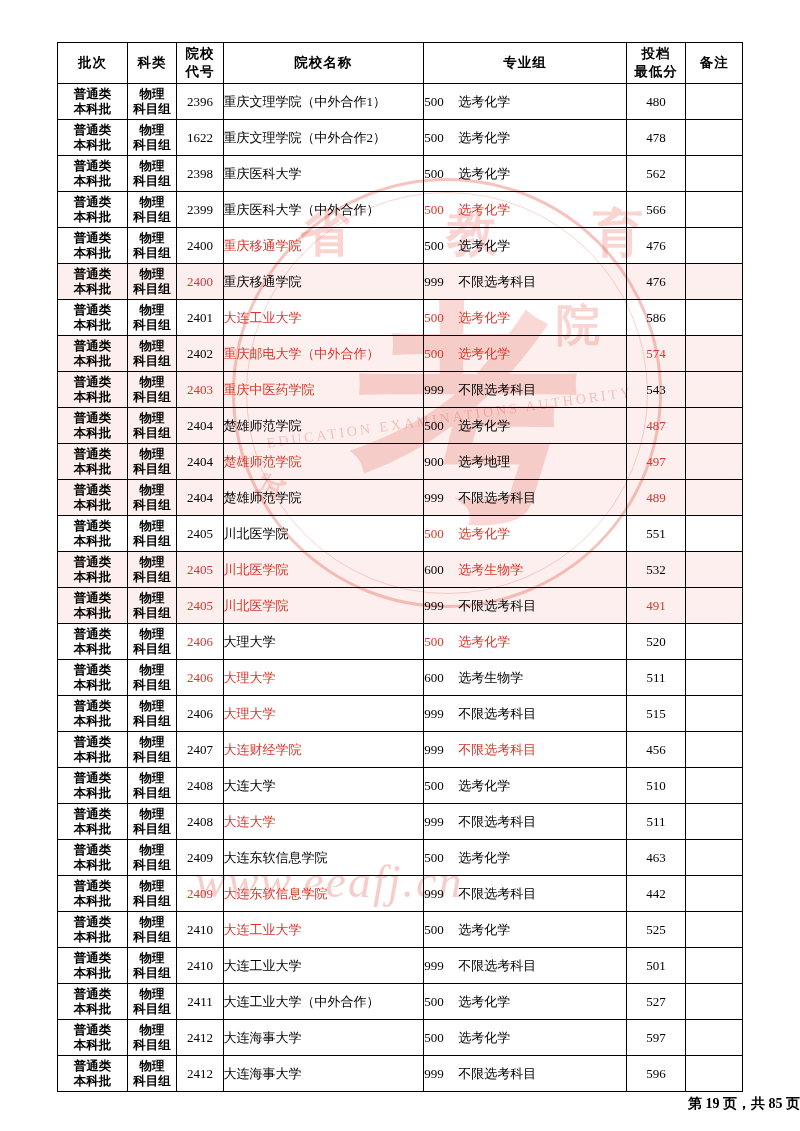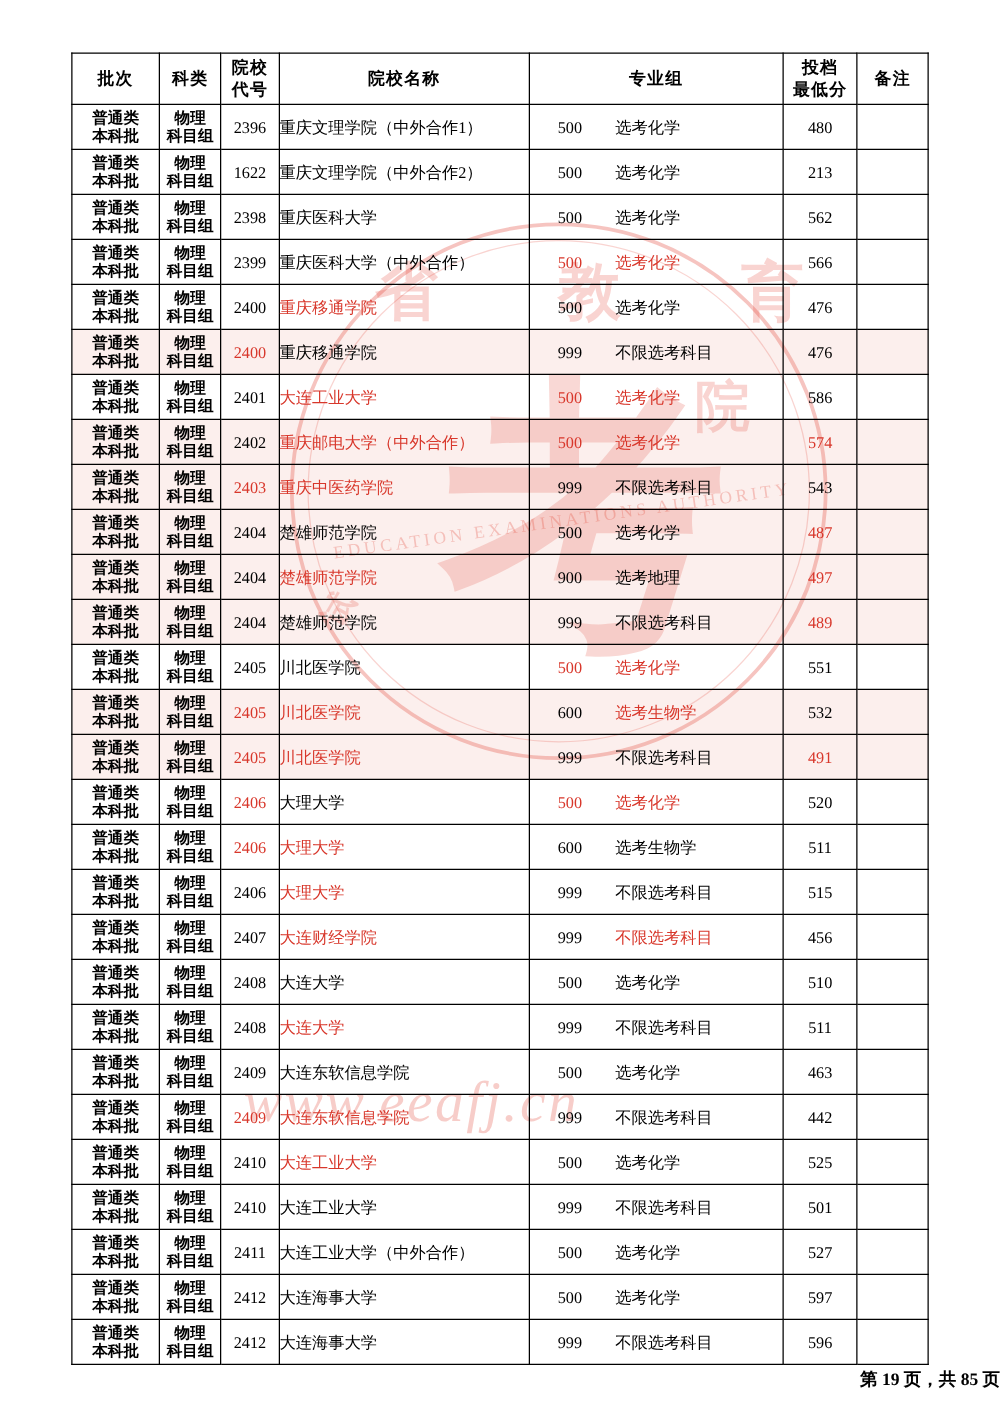--- a/index.html
+++ b/index.html
@@ -155,24 +155,23 @@
   }
   td.major {
     text-align: left;
     padding-left: 4px;
     font-size: 13px;
     white-space: nowrap;
   }
   td.major .mcode {
     display: inline-block;
     min-width: 26px;
-    margin-left: 22px;
   }
   td.major .mname {
-    margin-left: 20px;
+    margin-left: 8px;
   }
   td.score {
     text-align: center;
     font-size: 13px;
   }
   td.remark { }
 
   
   .ink-red { color: #d8372b; }
   .row-tint td { background: rgba(230, 120, 110, 0.12); }
@@ -251,21 +250,21 @@
             <div>普通类</div>
             <div>本科批</div>
           </td>
           <td class="subj">
             <div>物理</div>
             <div>科目组</div>
           </td>
           <td class="code">1622</td>
           <td class="school">重庆文理学院（中外合作2）</td>
           <td class="major"><span class="mcode">500</span><span class="mname">选考化学</span></td>
-          <td class="score">213</td>
+          <td class="score">478</td>
           <td class="remark"></td>
         </tr>
         <tr>
           <td class="batch">
             <div>普通类</div>
             <div>本科批</div>
           </td>
           <td class="subj">
             <div>物理</div>
             <div>科目组</div>

